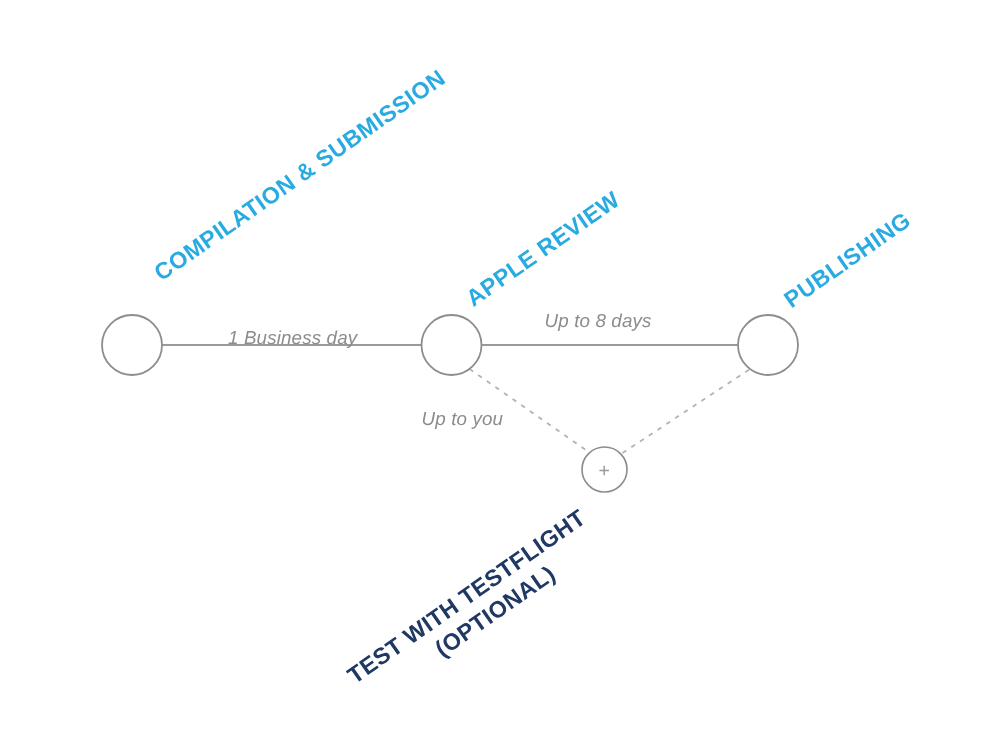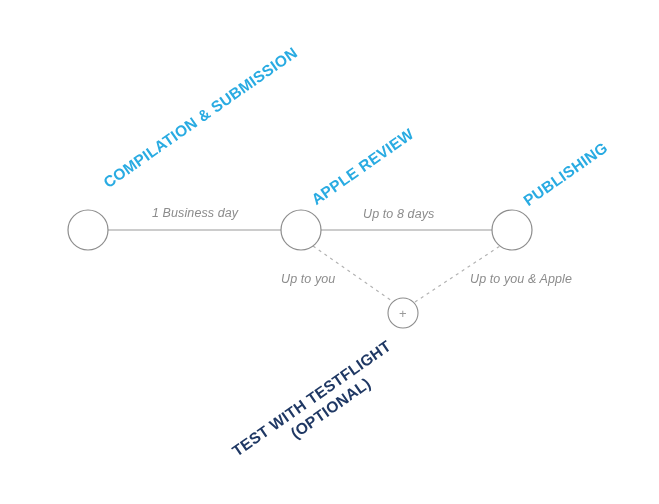--- a/index.html
+++ b/index.html
@@ -101,21 +101,20 @@
 
   <div class="stage-label" style="left:318px; top:192px;">APPLE REVIEW</div>
 
   <div class="stage-label" style="left:530px; top:193px;">PUBLISHING</div>
 
   <div class="flight-label" style="left:250px; top:440px;">
     <span class="line1">TEST  WITH TESTFLIGHT</span>
     <span class="line2">(OPTIONAL)</span>
   </div>
 
-  <div class="duration-label" style="left:152px; top:206px;">1 Business day</div>
+  <div class="duration-label" style="left:152px; top:218px;">1 Business day</div>
 
   <div class="duration-label" style="left:363px; top:207px;">Up to 8 days</div>
 
   <div class="duration-label" style="left:281px; top:272px;">Up to you</div>
 
-  <div class="duration-label" style="left:470px; top:272px;">Up to you &amp; Apple</div>
 
 </div>
 
 </body></html>

